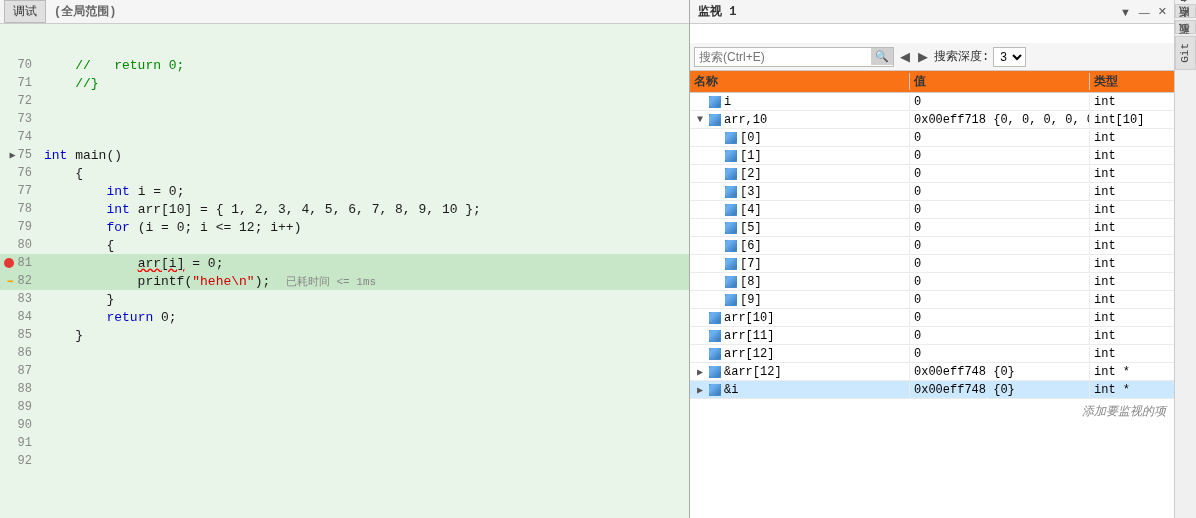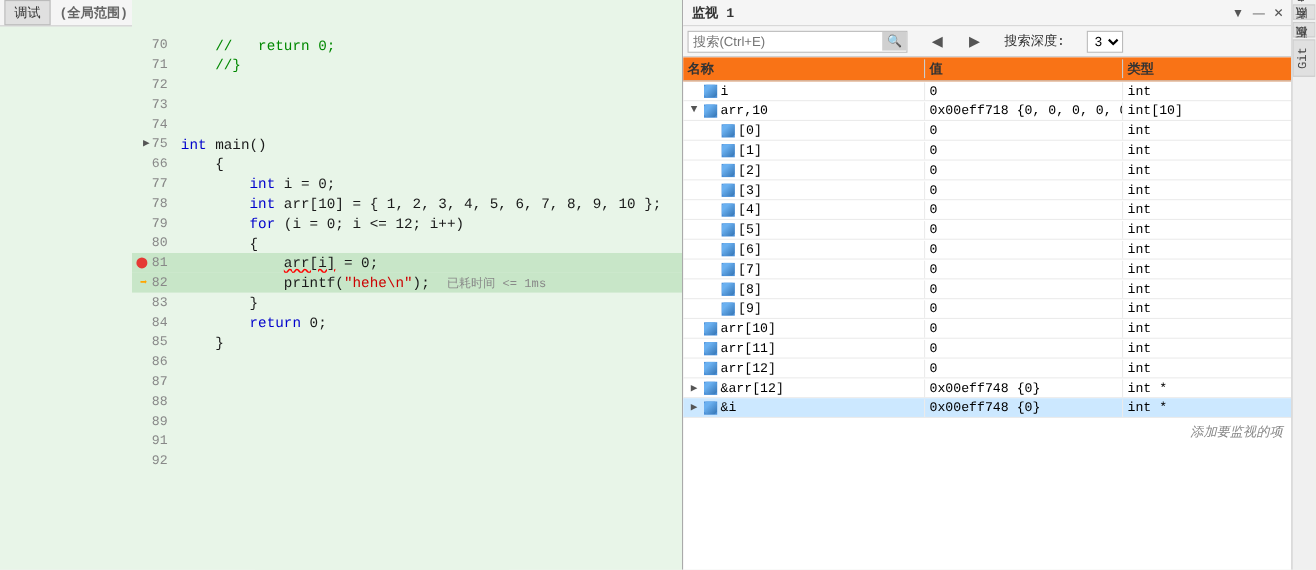--- a/index.html
+++ b/index.html
@@ -8,25 +8,25 @@
       font-size: 13px;
       background: #f0f0f0;
       display: flex;
       width: 1196px;
       height: 518px;
       overflow: hidden;
     }
 
     
     .code-panel {
-      width: 620px;
+      width: 689px;
       height: 518px;
       background: #e8f5e8;
       display: flex;
-      flex-direction: row;
+      flex-direction: column;
       overflow: hidden;
       flex-shrink: 0;
     }
 
     .code-toolbar {
       background: #f5f5f5;
       border-bottom: 1px solid #ccc;
       display: flex;
       align-items: center;
       height: 24px;
@@ -161,21 +161,22 @@
       padding: 0 3px;
     }
 
     .watch-search-bar {
       display: flex;
       align-items: center;
       background: #f5f5f5;
       border-bottom: 1px solid #ccc;
       height: 28px;
       padding: 0 4px;
-      gap: 20px;
+      gap: 4px;
+      margin-top: 19px;
     }
 
     .search-input-wrap {
       display: flex;
       align-items: center;
       border: 1px solid #bbb;
       background: white;
       height: 20px;
       flex: 1;
       max-width: 200px;
@@ -378,21 +379,21 @@
         </div>
         <div class="code-line">
           <div class="line-gutter">
             <span style="color: rgb(85, 85, 85); font-size: 10px;">▶</span>
             <span class="line-num">75</span>
           </div>
           <div class="line-code"><span class="kw">int</span> main()</div>
         </div>
         <div class="code-line">
           <div class="line-gutter">
-            <span class="line-num">66</span>
+            <span class="line-num">76</span>
           </div>
           <div class="line-code">    {</div>
         </div>
         <div class="code-line">
           <div class="line-gutter">
             <span class="line-num">77</span>
           </div>
           <div class="line-code">        <span class="kw">int</span> i = 0;</div>
         </div>
         <div class="code-line">
@@ -459,20 +460,26 @@
         </div>
         <div class="code-line">
           <div class="line-gutter">
             <span class="line-num">88</span>
           </div>
           <div class="line-code"></div>
         </div>
         <div class="code-line">
           <div class="line-gutter">
             <span class="line-num">89</span>
+          </div>
+          <div class="line-code"></div>
+        </div>
+        <div class="code-line">
+          <div class="line-gutter">
+            <span class="line-num">90</span>
           </div>
           <div class="line-code"></div>
         </div>
         <div class="code-line">
           <div class="line-gutter">
             <span class="line-num">91</span>
           </div>
           <div class="line-code"></div>
         </div>
         <div class="code-line">

